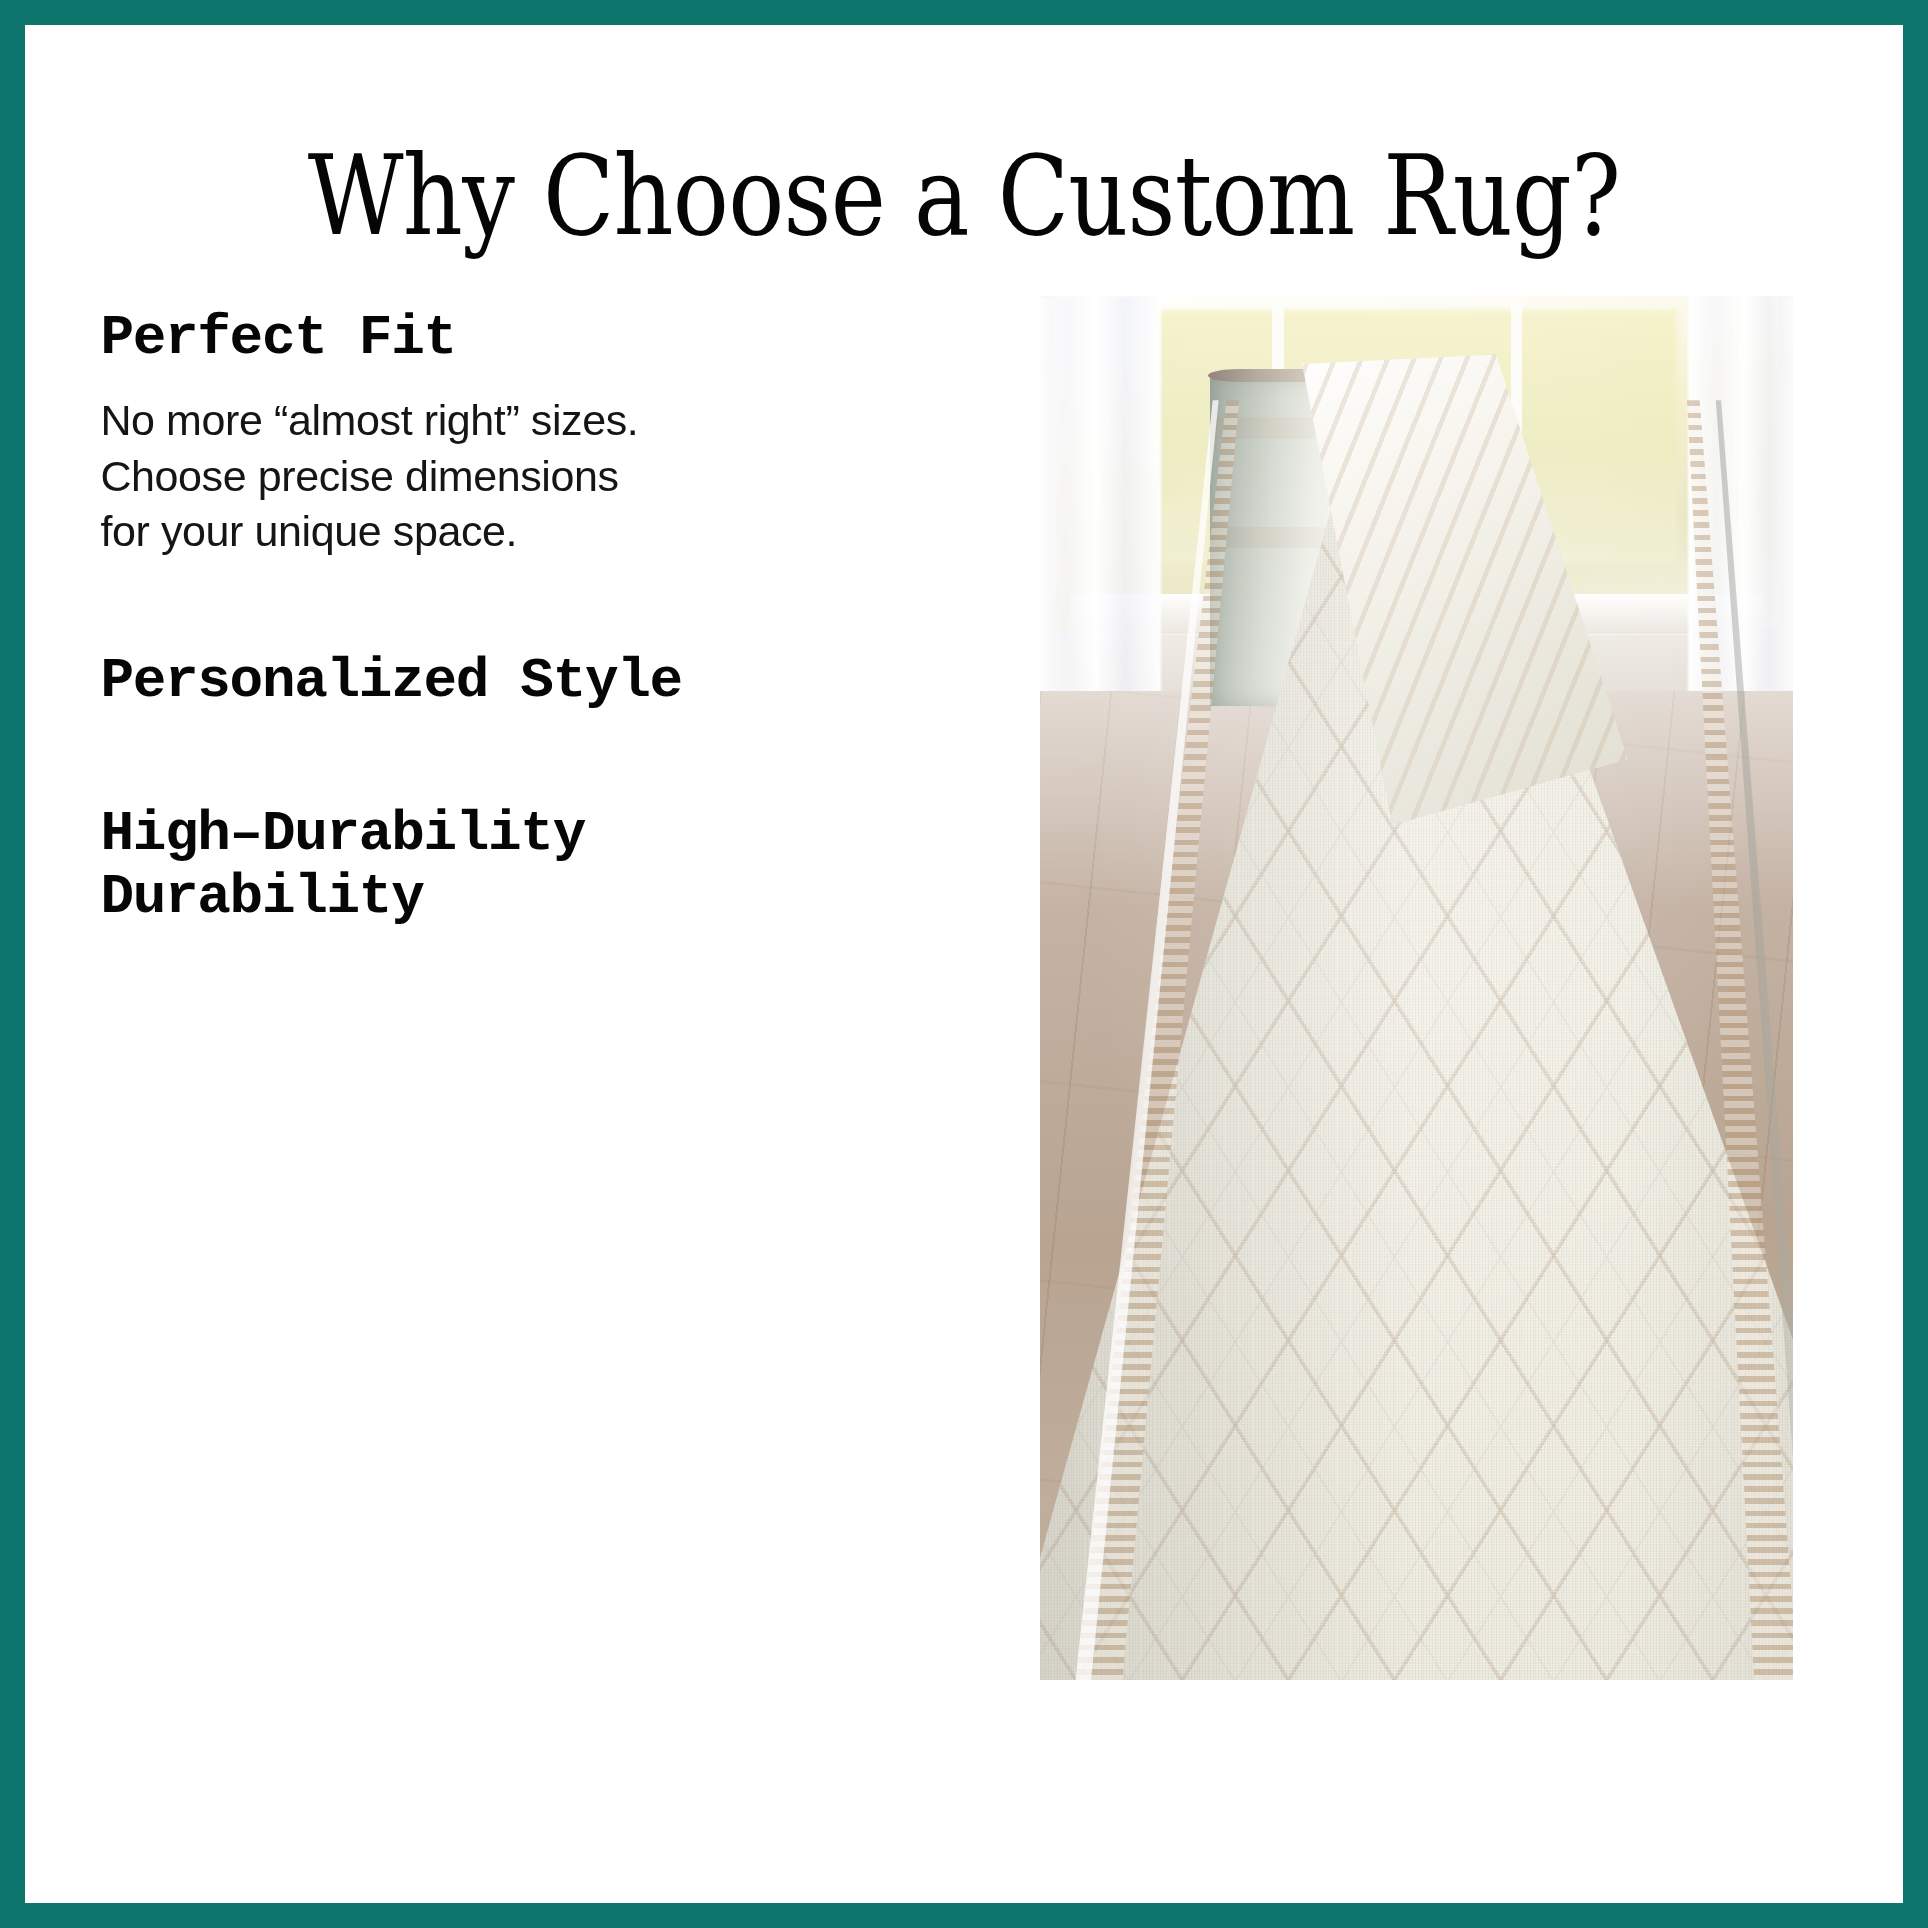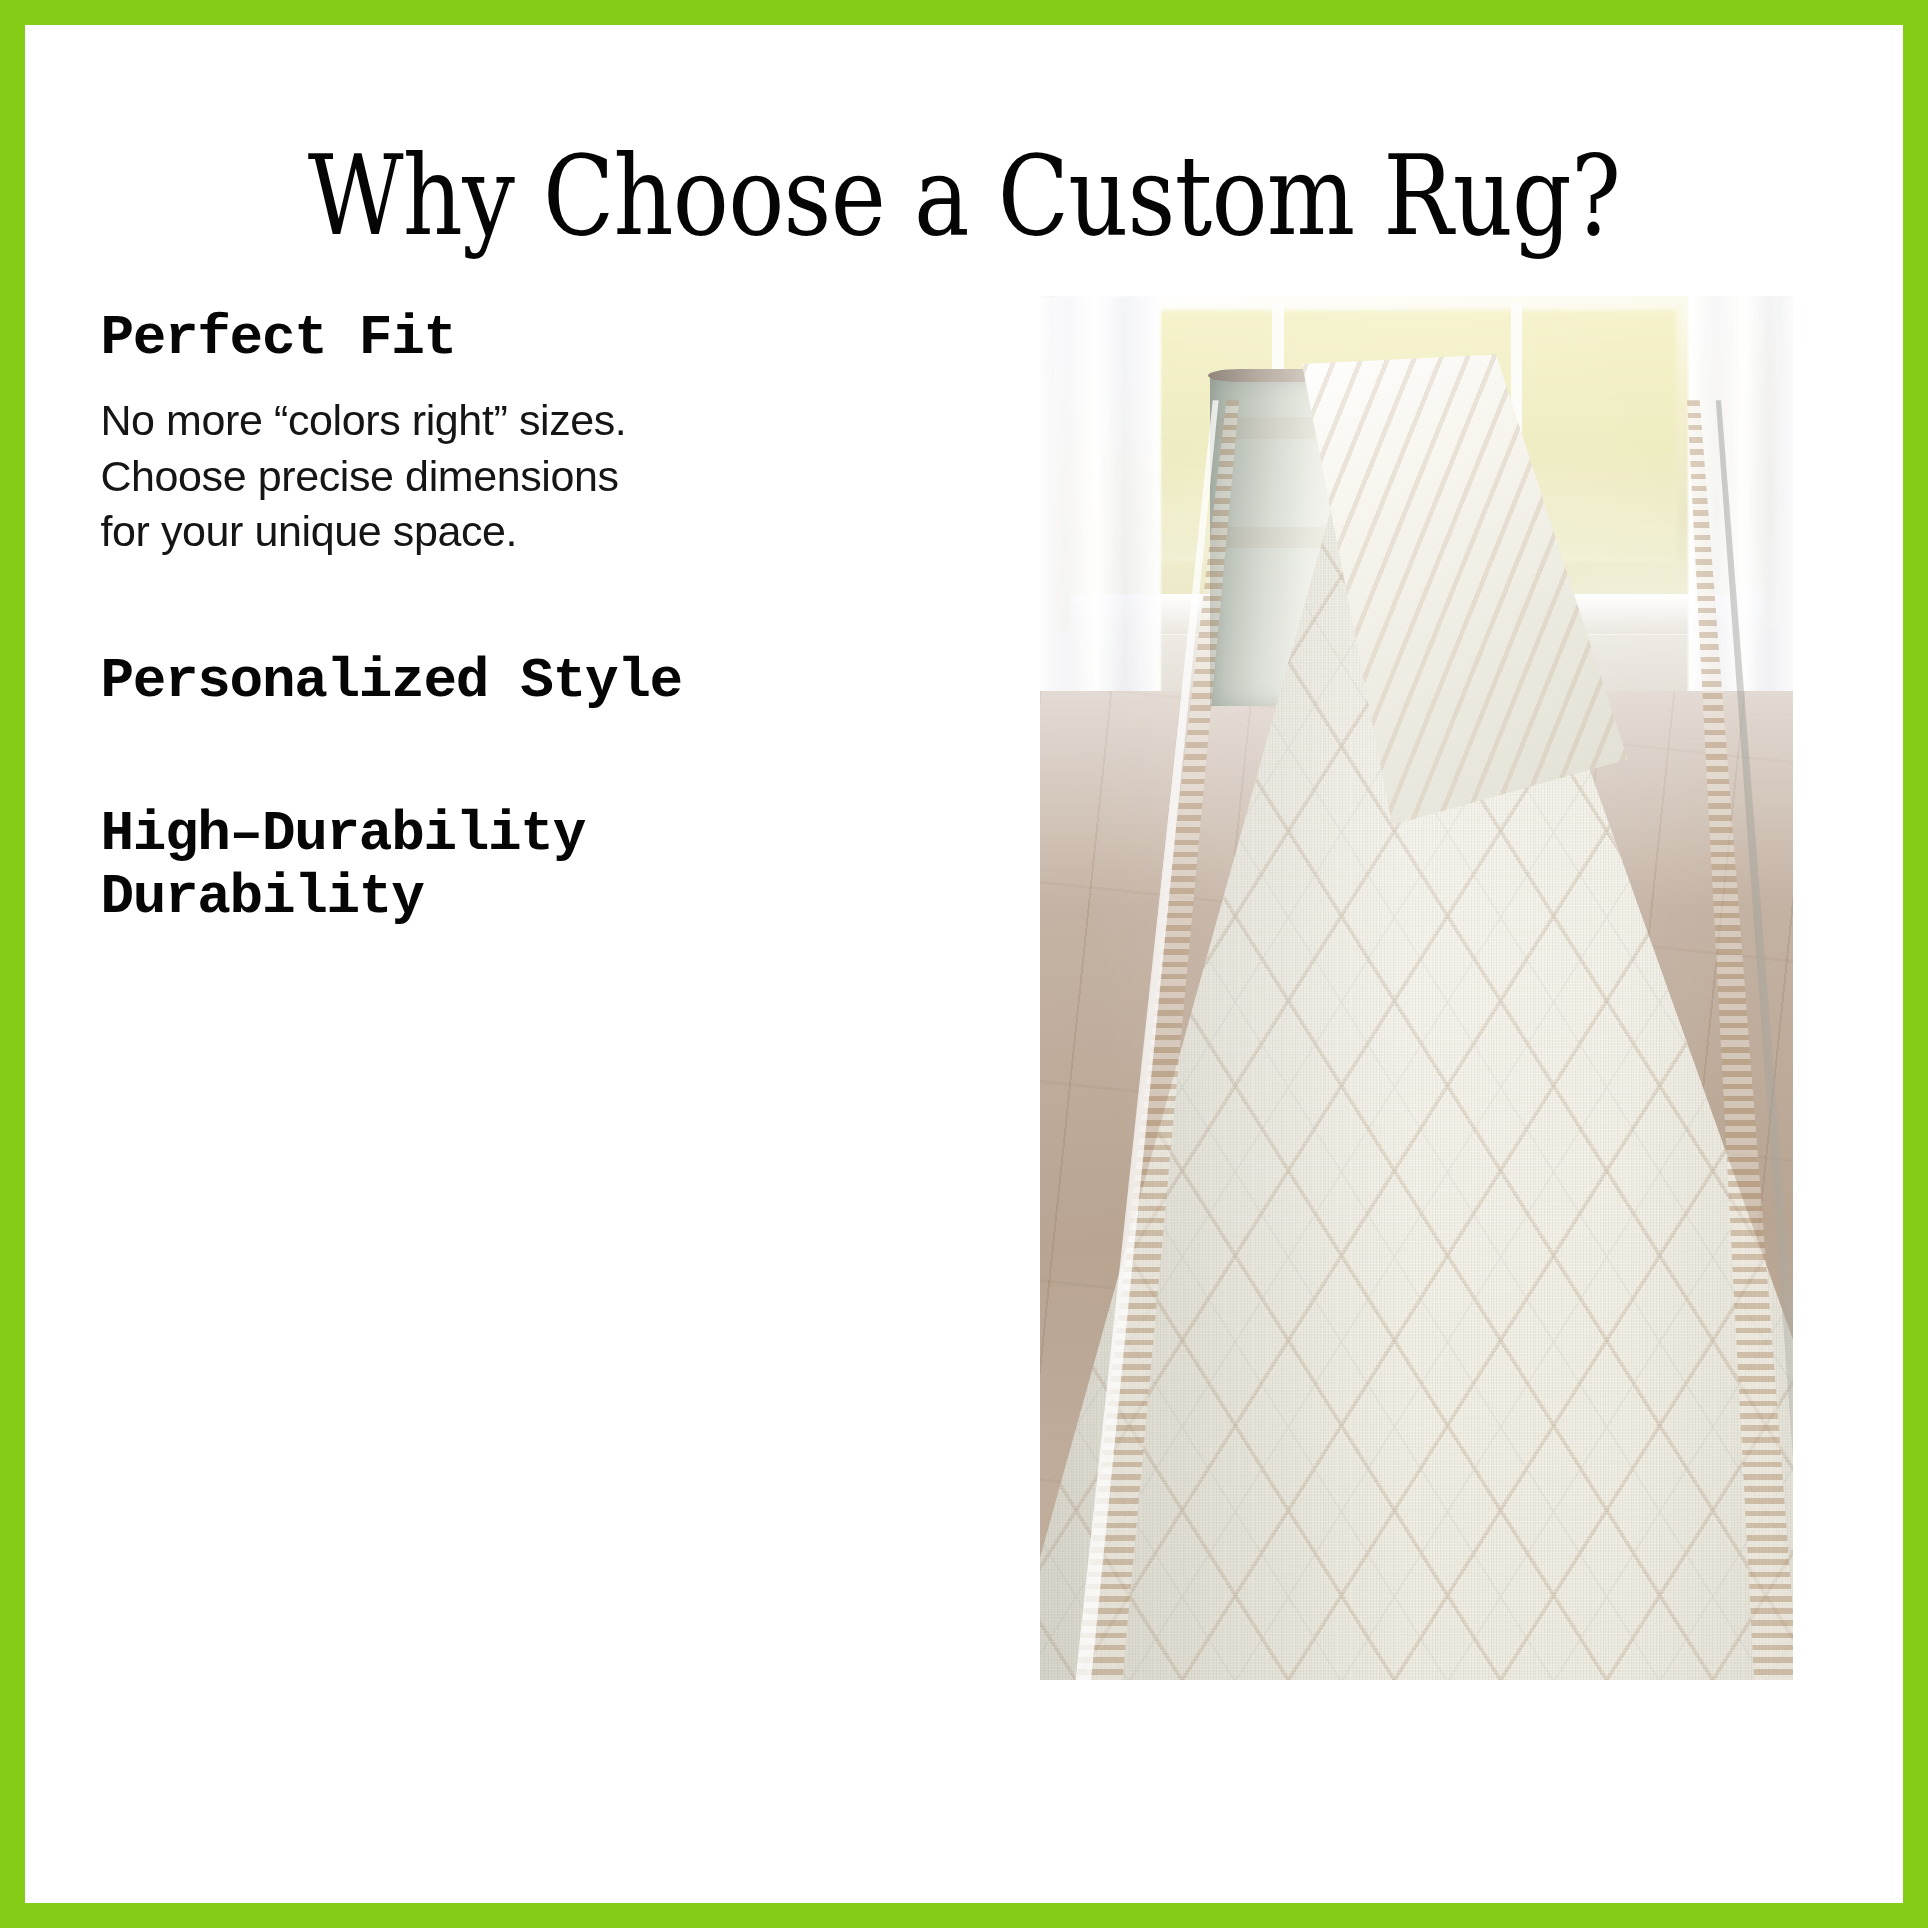--- a/index.html
+++ b/index.html
@@ -13,21 +13,21 @@
   body {
     background: #2a2232;
     font-family: "Liberation Sans", sans-serif;
   }
 
   
   #poster {
     position: relative;
     width: 1928px;
     height: 1928px;
-    background: #84cc16;
+    background: #0f766e;
   }
 
   #canvas {
     position: absolute;
     left: 25.4px;
     top: 25.4px;
     width: 1878px;
     height: 1878px;
     background: #ffffff;
     overflow: hidden;
@@ -365,21 +365,21 @@
 
 <div id="poster">
   <div id="canvas">
 
     <h1 id="headline">Why Choose a Custom Rug?</h1>
 
     <div id="features">
 
       <section class="feature">
         <h2 class="feature-title">Perfect Fit</h2>
-        <p class="feature-body">No more “colors right” sizes.
+        <p class="feature-body">No more “almost right” sizes.
 Choose precise dimensions
 for your unique space.</p>
       </section>
 
       <section class="feature">
         <h2 class="feature-title">Personalized Style</h2>
       </section>
 
       <section class="feature">
         <h2 class="feature-title" style="white-space:pre-line">High–Durability

